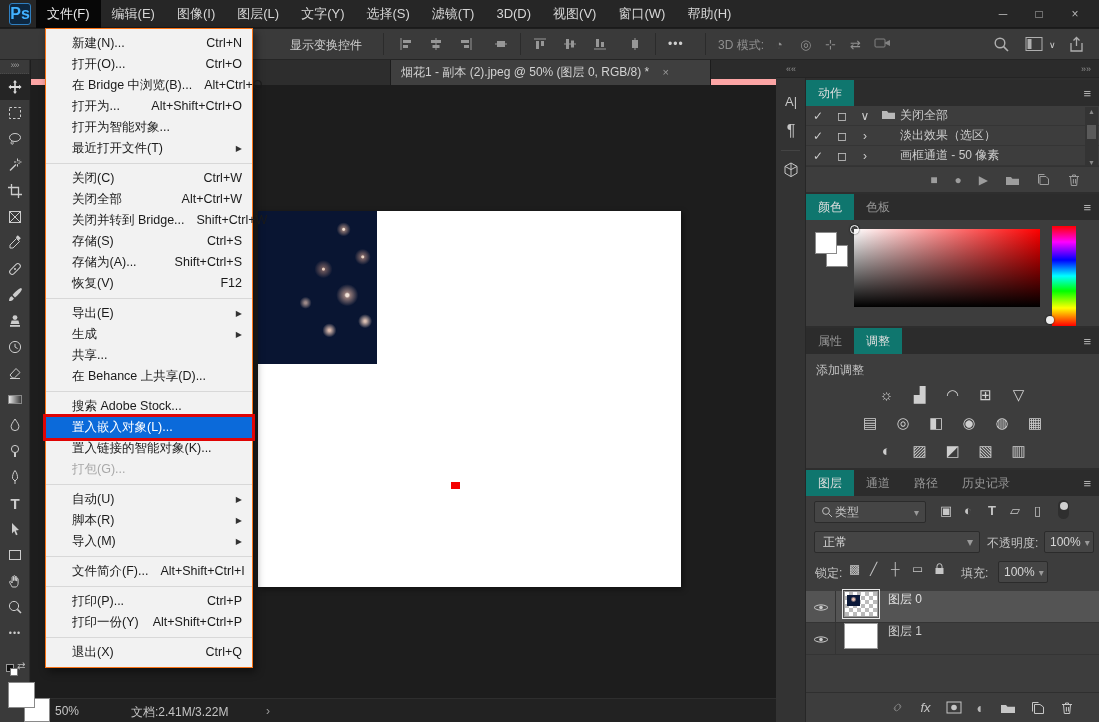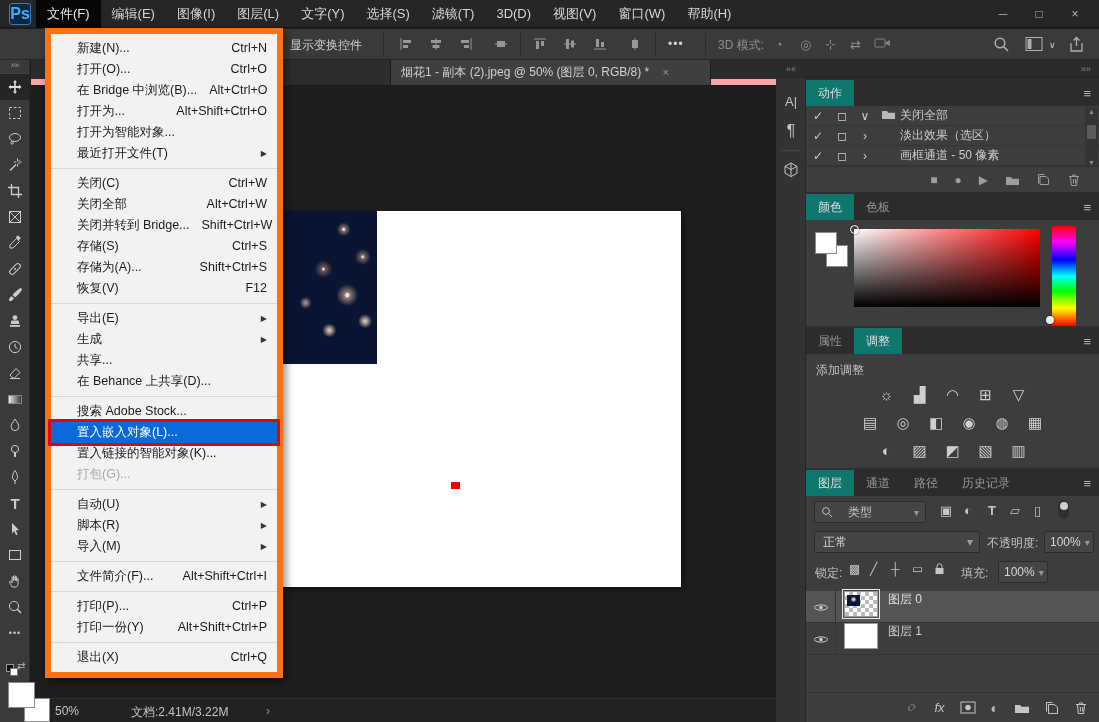--- a/index.html
+++ b/index.html
@@ -82,42 +82,42 @@
 .cswatch .bg{position:absolute;left:11px;top:13px;width:22px;height:22px;background:#fff;border:1px solid #8a8a8a}
 #satbox{position:absolute;left:48px;top:9px;width:186px;height:78px;background:linear-gradient(to bottom,rgba(0,0,0,0),#000),linear-gradient(to right,#fff,#f00)}
 #satring{position:absolute;left:44px;top:5px;width:9px;height:9px;border:1.5px solid #fff;border-radius:50%;box-shadow:0 0 2px rgba(0,0,0,.8)}
 #huestrip{position:absolute;left:246px;top:6px;width:24px;height:100px;background:linear-gradient(180deg,#f00 0%,#f0f 16%,#00f 34%,#0ff 50%,#0f0 65%,#ff0 82%,#f00 100%)}
 #huehandle{position:absolute;left:240px;top:96px;width:8px;height:8px;background:#eee;border-radius:50%;box-shadow:0 0 2px #000}
 
 .adj-label{position:absolute;left:10px;top:8px;color:#c2c2c2}
 .adj-row{position:absolute;left:0;width:293px;display:flex;justify-content:center;gap:15px;color:#cfcfcf;font-size:15px}
 .adj-row span{width:18px;text-align:center}
 
-.lr-filter{position:absolute;left:8px;top:31px;width:112px;height:22px;background:#454545;border:1px solid #2b2b2b;border-radius:2px;display:flex;align-items:center;padding:0 6px;gap:15px}
+.lr-filter{position:absolute;left:8px;top:31px;width:112px;height:22px;background:#454545;border:1px solid #2b2b2b;border-radius:2px;display:flex;align-items:center;padding:0 6px;gap:2px}
 .lr-fico{position:absolute;top:33px;font-size:13px;color:#c6c6c6}
 .pill{position:absolute;left:252px;top:30px;width:11px;height:19px;background:#2f2f2f;border-radius:6px}
 .pill i{position:absolute;left:1.5px;top:1.5px;width:8px;height:8px;background:#cfcfcf;border-radius:50%}
 .lr-select{position:absolute;left:8px;top:61px;width:166px;height:22px;background:#454545;border:1px solid #2b2b2b;border-radius:2px;line-height:20px;padding:0 8px;color:#d6d6d6}
 .lr-select .car{position:absolute;right:6px;color:#9a9a9a}
 .valbox{position:absolute;height:22px;background:#454545;border:1px solid #2b2b2b;border-radius:2px;line-height:20px;padding:0 5px;color:#d6d6d6}
 .valbox .car{margin-left:4px;color:#9a9a9a;font-size:10px}
 .lbl{position:absolute;color:#c2c2c2}
 .lockico{position:absolute;top:92px;font-size:12px;color:#c6c6c6}
 .layer-row{position:absolute;left:0;width:293px;height:32px;border-bottom:1px solid #343434;display:flex;align-items:flex-start}
 .layer-row.sel{background:#545454}
 .eyecell{width:30px;display:flex;justify-content:center;border-right:1px solid #343434;height:32px;align-items:center}
 .thumb{width:34px;height:26px;margin-left:8px;background:#fff;border:1px solid #999;position:relative}
 .thumb.checker{background-image:linear-gradient(45deg,#bbb 25%,transparent 25%,transparent 75%,#bbb 75%),linear-gradient(45deg,#bbb 25%,transparent 25%,transparent 75%,#bbb 75%);background-size:8px 8px;background-position:0 0,4px 4px;background-color:#fff}
 .thumb.selb{outline:1px solid #e8e8e8;outline-offset:1px}
 .minifw{position:absolute;left:2px;top:3px;width:13px;height:11px;background:#0a1838;background-image:radial-gradient(circle at 50% 40%,rgba(255,210,190,.9) 0 1px,transparent 3px)}
 .lname{margin-left:10px;color:#e0e0e0}
-.lay-btns{position:absolute;left:0;bottom:0;width:293px;height:30px;border-top:1px solid #2f2f2f;display:flex;align-items:center;justify-content:flex-end;gap:15px;padding-right:11px;color:#b8b8b8}
+.lay-btns{position:absolute;left:0;bottom:0;width:293px;height:30px;border-top:1px solid #2f2f2f;display:flex;align-items:center;justify-content:flex-end;gap:15px;padding-right:25px;color:#b8b8b8}
 .fx{font-style:italic;font-size:13px;color:#c6c6c6}
 
-#filemenu{left:45px;top:28px;width:238px;background:#f2f2f2;border:6px solid #f97316;box-shadow:3px 4px 8px rgba(0,0,0,.45);z-index:60;color:#1a1a1a;font-size:12.5px}
+#filemenu{left:45px;top:28px;width:208px;background:#f2f2f2;border:1px solid #f97316;box-shadow:3px 4px 8px rgba(0,0,0,.45);z-index:60;color:#1a1a1a;font-size:12.5px}
 .msec{padding:4px 0}
 .msep{border-top:1px solid #d8d8d8}
 .mi{position:relative;height:21px;line-height:21px;padding:0 10px 0 26px;display:flex;white-space:nowrap}
 .mi .ml{flex:0 0 auto}
 .mi .ms{margin-left:auto;padding-left:12px}
 .mi .ma{margin-left:auto;font-size:8px;color:#333;line-height:21px}
 .mi.dis{color:#a8a8a8}
 .mi.hl{background:#0b6ada;color:#fff;box-shadow:0 0 0 3px #e00404;z-index:3}
 </style>
 </head>

